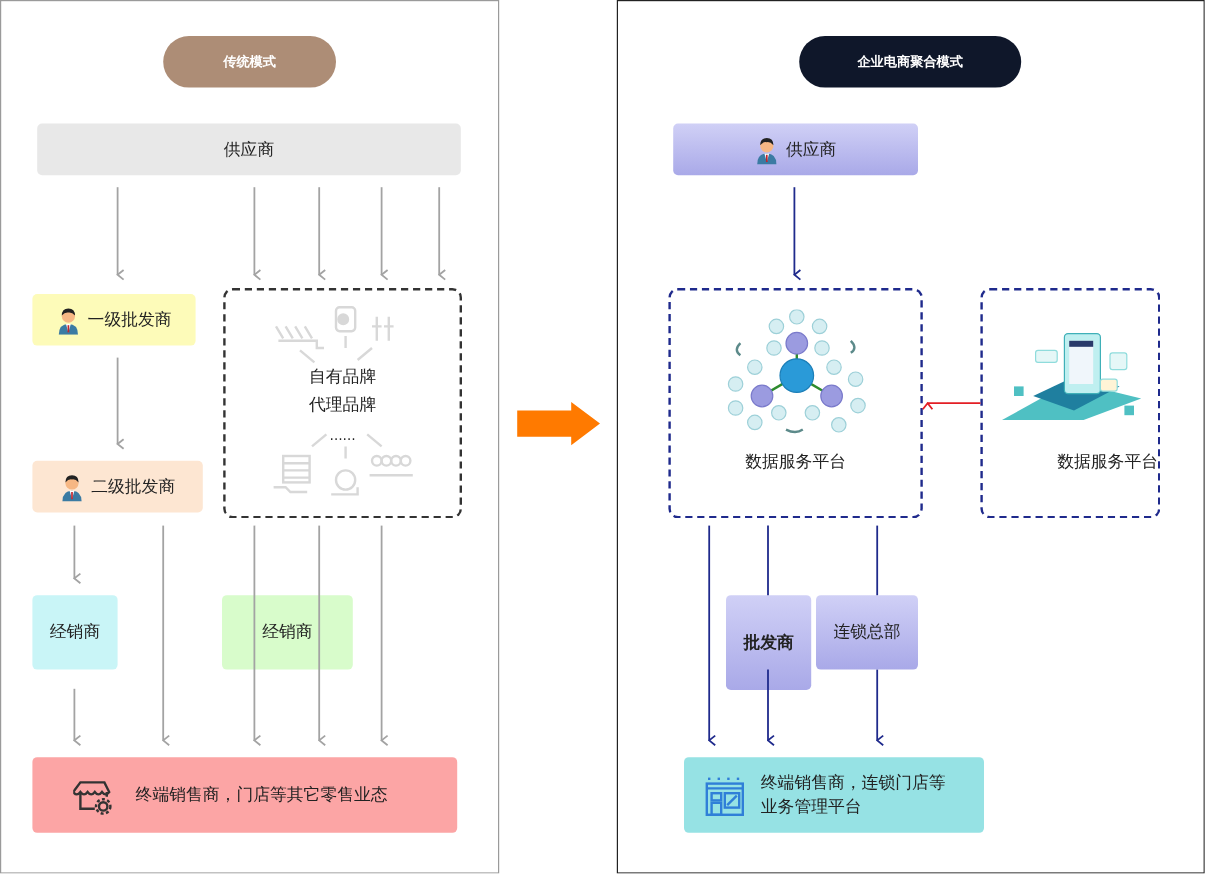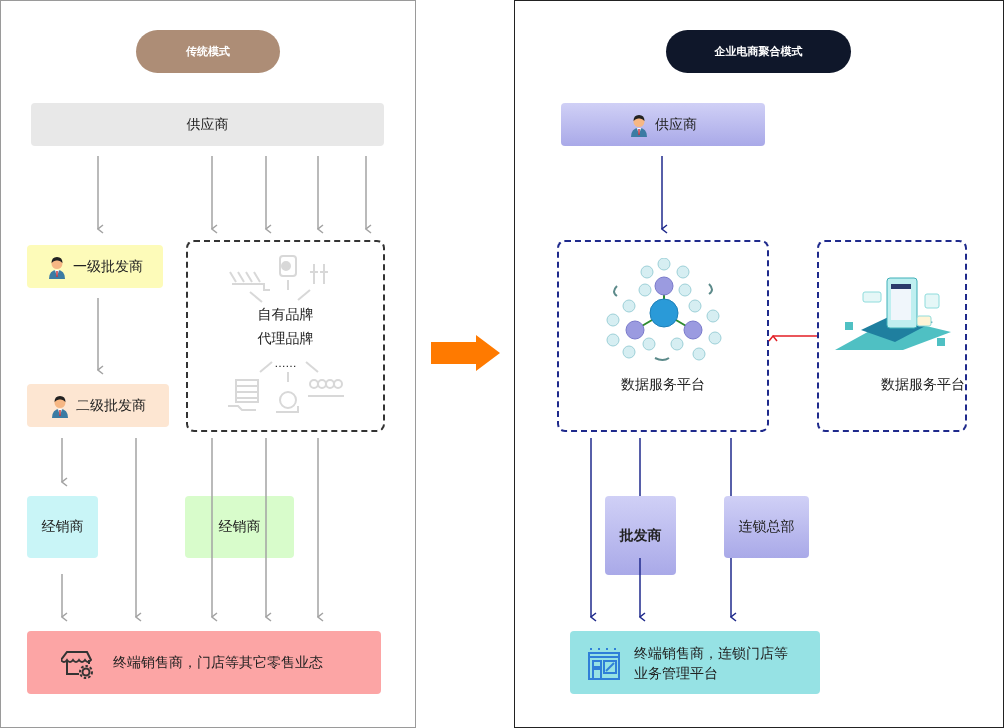--- a/index.html
+++ b/index.html
@@ -219,21 +219,21 @@
     <rect x="12" y="50" width="8" height="8" fill="#4fc0c3"></rect>
     <rect x="104" y="66" width="8" height="8" fill="#4fc0c3"></rect>
   </svg>
   <div class="abs" style="left:0;top:134px;width:146px;text-align:right;font-size:14px;">数据服务平台</div>
 </div>
 
 <div class="abs box" style="left:605px;top:496px;width:71px;height:79px;background:linear-gradient(#d0d0f6,#a9a9e8);font-weight:bold;">
   <span>批发商</span>
 </div>
 
-<div class="abs box" style="left:724px;top:496px;width:85px;height:62px;background:linear-gradient(#d0d0f6,#a9a9e8);">
+<div class="abs box" style="left:680px;top:496px;width:85px;height:62px;background:linear-gradient(#d0d0f6,#a9a9e8);">
   <span>连锁总部</span>
 </div>
 
 <div class="abs box" style="left:552px;top:631px;width:250px;height:63px;background:#96e2e4;justify-content:flex-start;margin-left:18px;">
   <span style="margin-left:16px;margin-right:12px;display:inline-block;width:36px;height:36px;">
     <svg width="36" height="36" viewBox="0 0 36 36">
       <g fill="none" stroke="#2f7fd8" stroke-width="2">
         <rect x="3" y="8" width="30" height="26"></rect>
         <path d="M3 12 h30"></path>
         <rect x="7" y="16" width="8" height="6"></rect>

